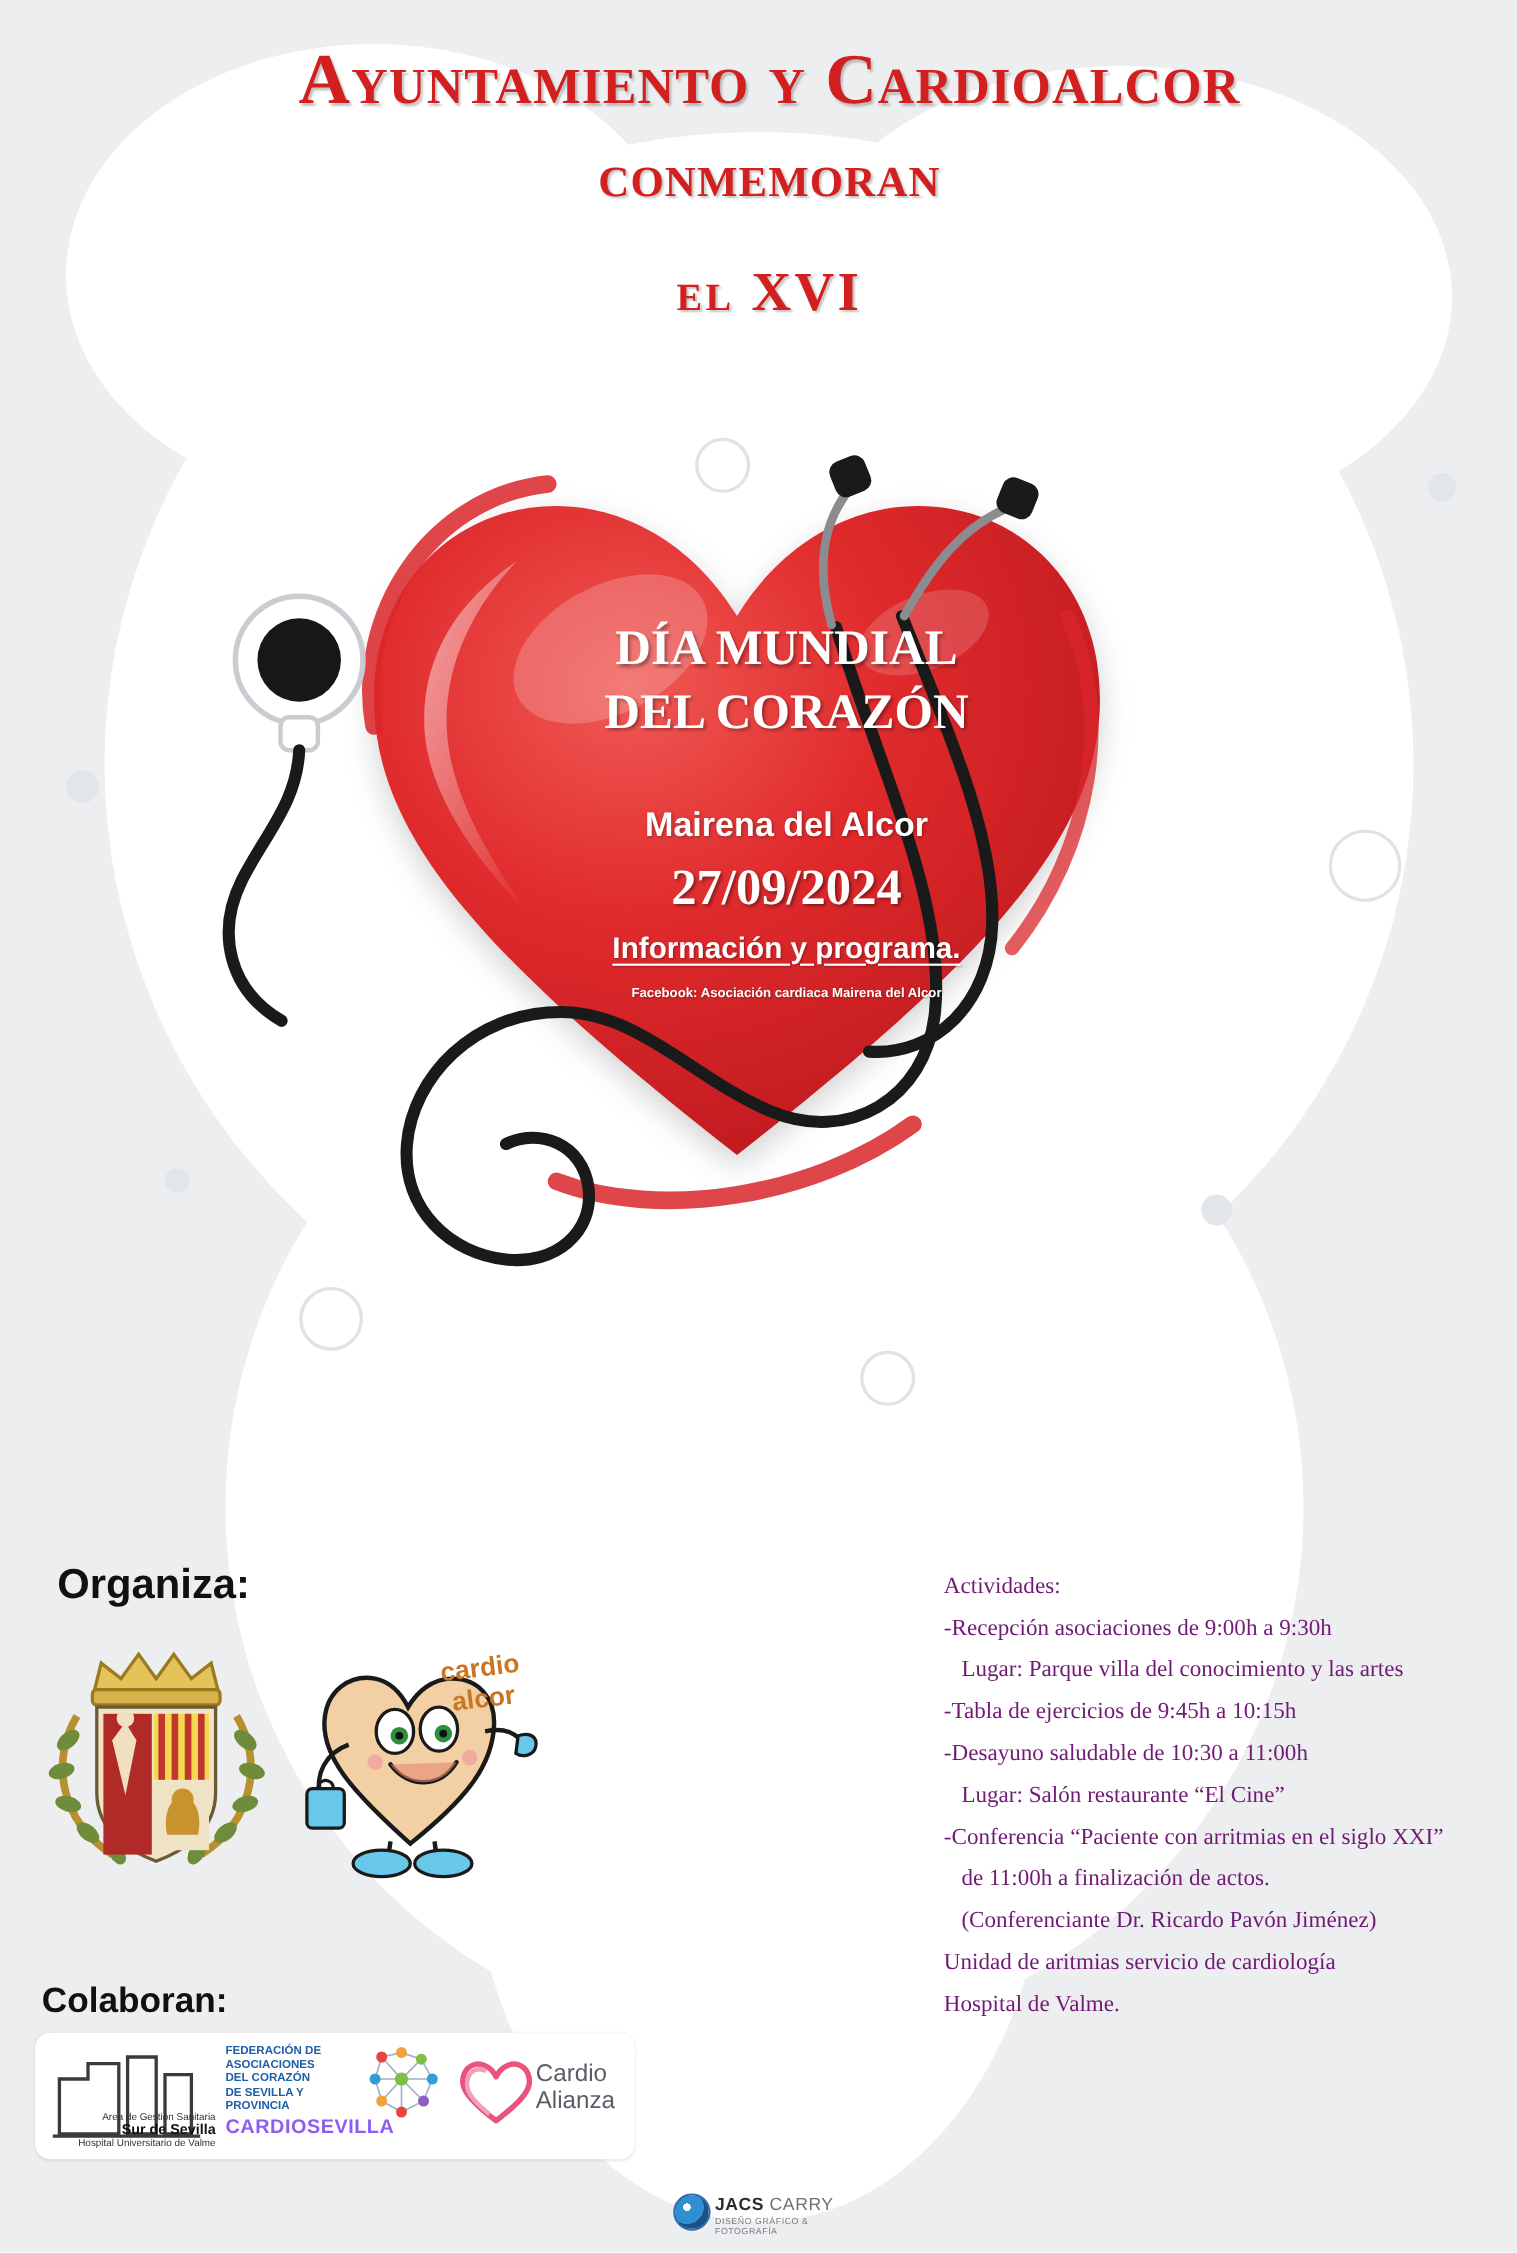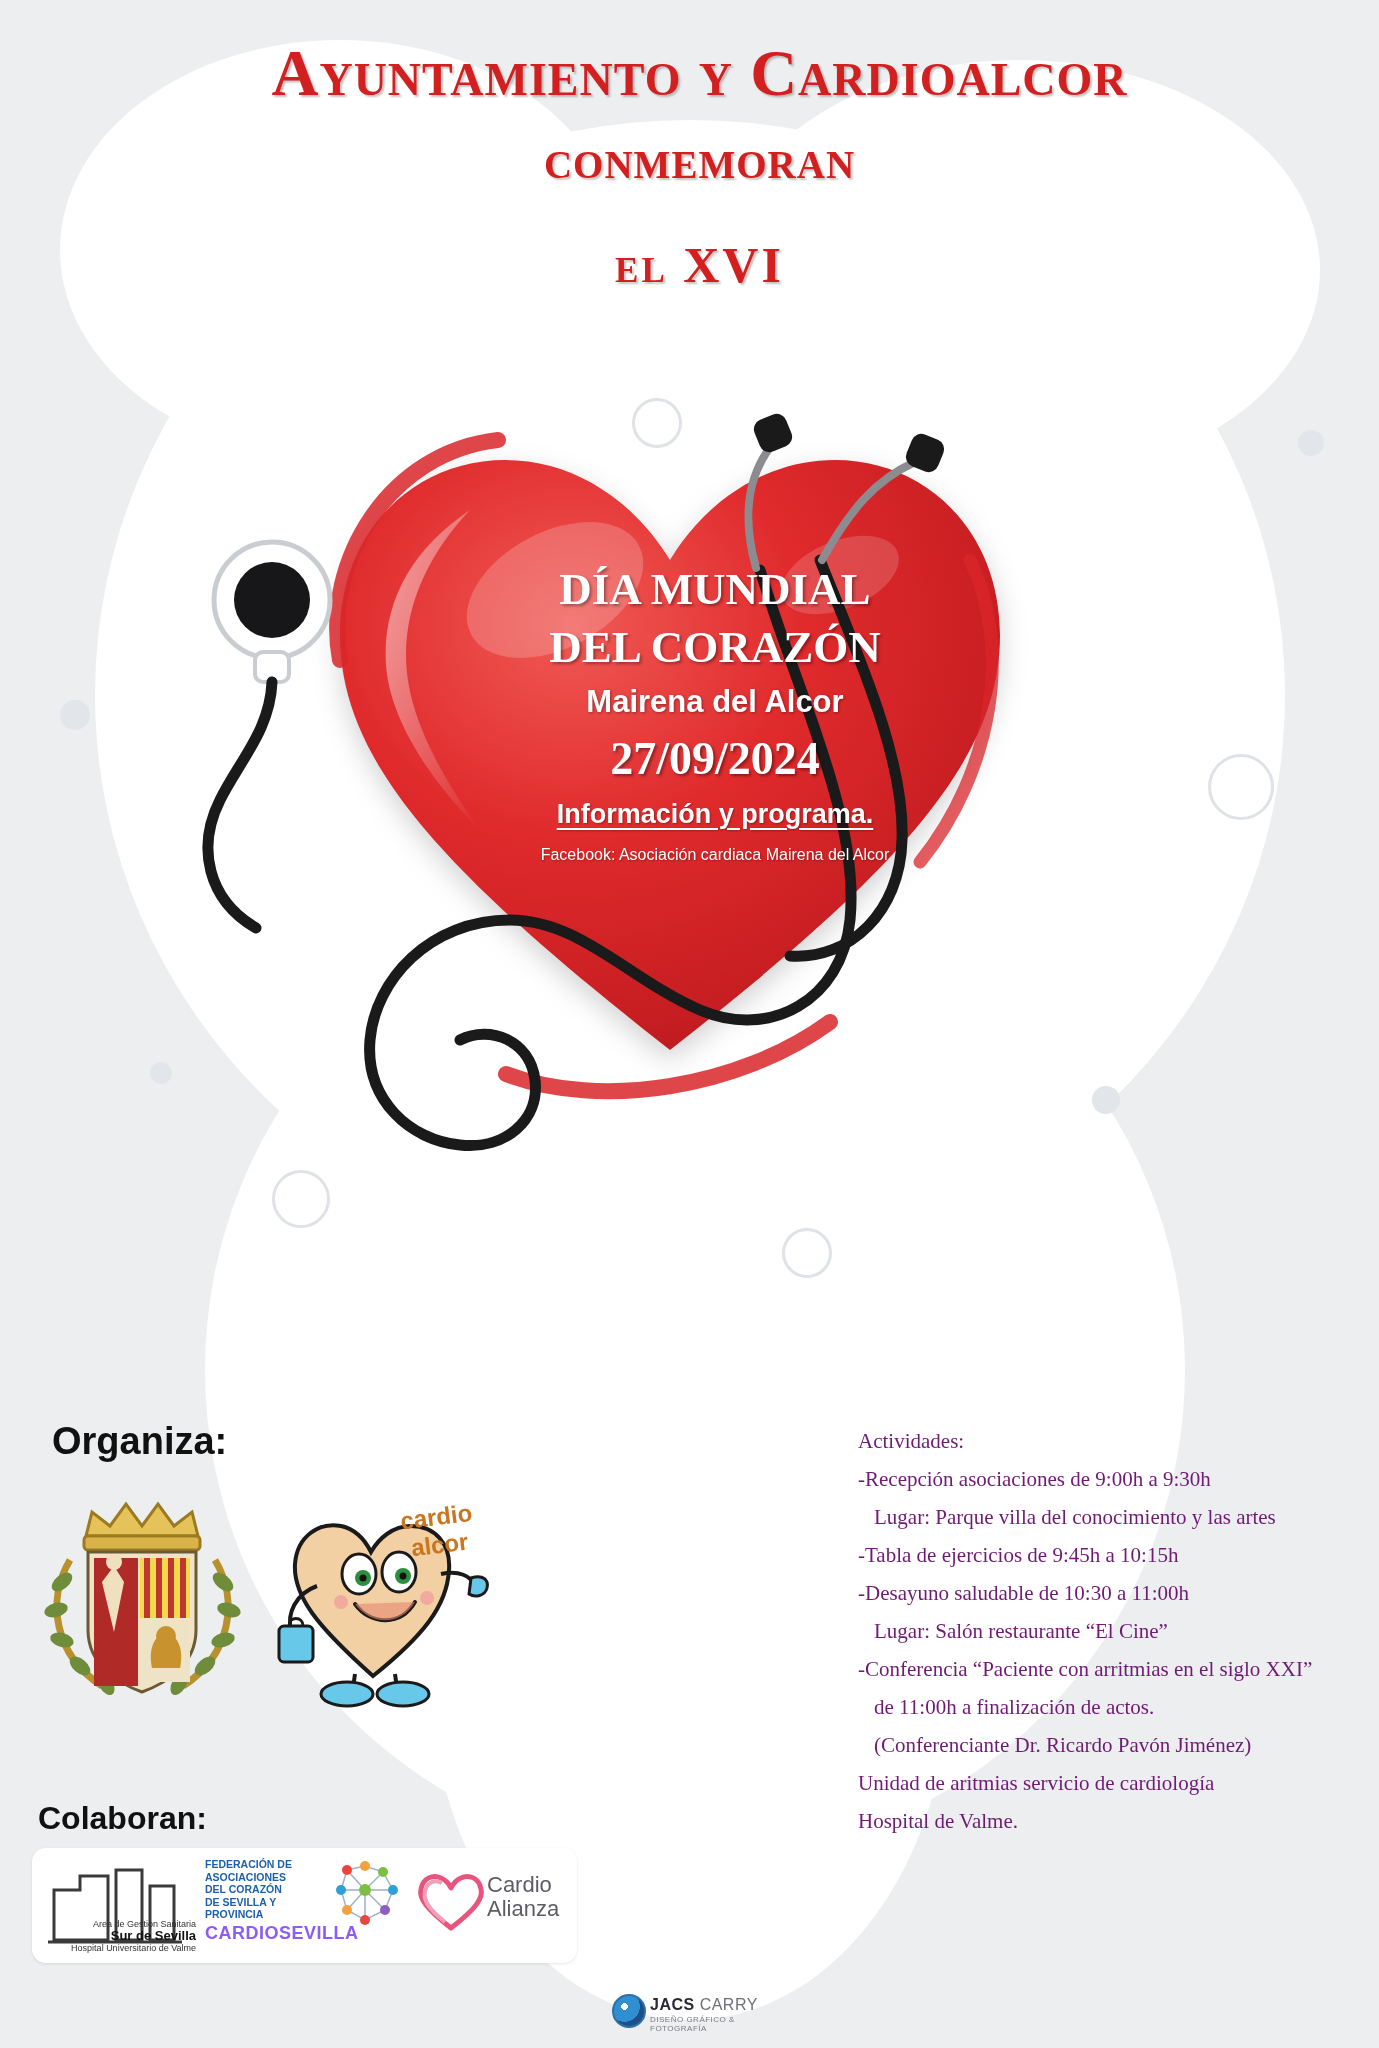--- a/index.html
+++ b/index.html
@@ -117,41 +117,42 @@
     font-size: 45px;
     line-height: 58px;
     text-shadow: 2px 2px 3px rgba(0,0,0,0.35);
   }
   .heart-text .t2 {
     font-family: "Liberation Sans", sans-serif;
     font-weight: bold;
     font-size: 31px;
     line-height: 52px;
     text-shadow: 1px 1px 3px rgba(0,0,0,0.35);
+    margin-top: 48px;
   }
   .heart-text .t3 {
     font-family: "Liberation Serif", serif;
     font-weight: bold;
     font-size: 46px;
     line-height: 62px;
     text-shadow: 2px 2px 3px rgba(0,0,0,0.4);
   }
   .heart-text .t4 {
     font-family: "Liberation Sans", sans-serif;
     font-weight: bold;
     font-size: 27px;
     line-height: 48px;
     text-decoration: underline;
     text-underline-offset: 5px;
     text-shadow: 1px 1px 2px rgba(0,0,0,0.3);
   }
   .heart-text .t5 {
     font-family: "Liberation Sans", sans-serif;
-    font-weight: normal;
-    font-size: 16px;
+    font-weight: bold;
+    font-size: 12px;
     line-height: 33px;
     text-shadow: 1px 1px 2px rgba(0,0,0,0.3);
   }
   .heart-text .t6 {
     font-family: "Liberation Sans", sans-serif;
     font-weight: bold;
     font-size: 17px;
     line-height: 28px;
     padding-left: 110px;
     text-shadow: 1px 1px 2px rgba(0,0,0,0.3);

